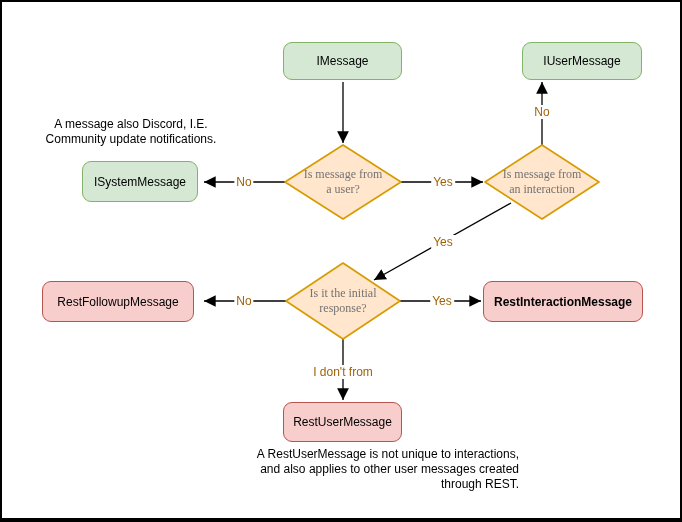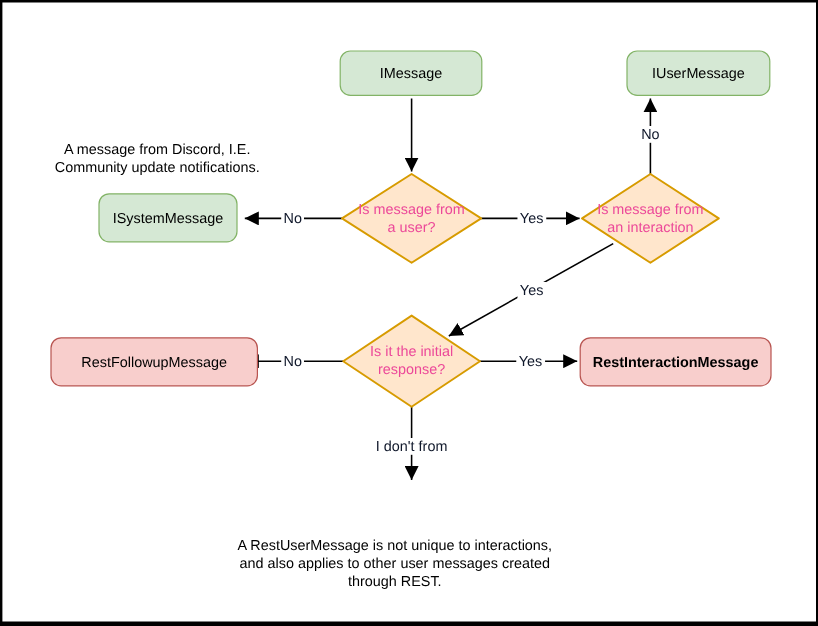--- a/index.html
+++ b/index.html
@@ -30,31 +30,32 @@
     line-height: 14px;
   }
   .node.green { background: #d5e8d4; border: 1.5px solid #82b366; }
   .node.red   { background: #f8cecc; border: 1.5px solid #b85450; }
   .dlabel {
     position: absolute;
     width: 120px;
     text-align: center;
     font-size: 12px;
     line-height: 15px;
-    color: #ec4899;
+    color: #737373;
     white-space: pre-line;
     pointer-events: none;
+    font-family: Liberation Serif, serif;
   }
   .elabel {
     position: absolute;
     transform: translate(-50%, -50%);
     background: #ffffff;
     padding: 0 2px;
     font-size: 12px;
-    color: #0f172a;
+    color: #a16207;
     white-space: nowrap;
   }
   .note {
     position: absolute;
     text-align: center;
     font-size: 12px;
     line-height: 15px;
     color: #000000;
     white-space: pre-line;
   }
@@ -90,43 +91,46 @@
   </div>
 
   <div class="node green" style="left:480px; top:40px; width:120px; height:38px;margin-left:40px;">
     <span>IUserMessage</span>
   </div>
 
   <div class="node green" style="left:80px; top:159px; width:116px; height:41px;">
     <span>ISystemMessage</span>
   </div>
 
-  <div class="node red" style="left:40px; top:279px; width:173px; height:41px;">
+  <div class="node red" style="left:40px; top:279px; width:152px; height:41px;">
     <span>RestFollowupMessage</span>
   </div>
 
   <div class="node red" style="left:481px; top:279px; width:160px; height:41px;font-weight:bold;">
     <span>RestInteractionMessage</span>
   </div>
 
+  <div class="node red" style="left:281px; top:400px; width:119px; height:40px;">
+    <span>RestUserMessage</span>
+  </div>
 
   <div class="dlabel" style="left:281px; top:165px;">Is message from
 a user?</div>
   <div class="dlabel" style="left:480px; top:165px;">Is message from
 an interaction</div>
   <div class="dlabel" style="left:281px; top:284px;">Is it the initial
 response?</div>
 
   <span class="elabel" style="left:242px; top:180px;">No</span>
   <span class="elabel" style="left:441px; top:180px;">Yes</span>
   <span class="elabel" style="left:540px; top:110px;">No</span>
   <span class="elabel" style="left:441px; top:240px;">Yes</span>
   <span class="elabel" style="left:242px; top:299px;">No</span>
   <span class="elabel" style="left:440px; top:299px;">Yes</span>
   <span class="elabel" style="left:341px; top:370px;">I don't from</span>
 
-  <div class="note" style="left:29px; top:115px; width:200px;">A message from Discord, I.E.
+  <div class="note" style="left:29px; top:115px; width:200px;">A message also Discord, I.E.
 Community update notifications.</div>
-  <div class="note" style="left:137px; top:445px; width:380px;">A RestUserMessage is not unique to interactions,
+  <div class="note" style="left:137px; top:445px; width:380px;text-align:right;">A RestUserMessage is not unique to interactions,
 and also applies to other user messages created
 through REST.</div>
 
 </div>
 
 </body></html>

